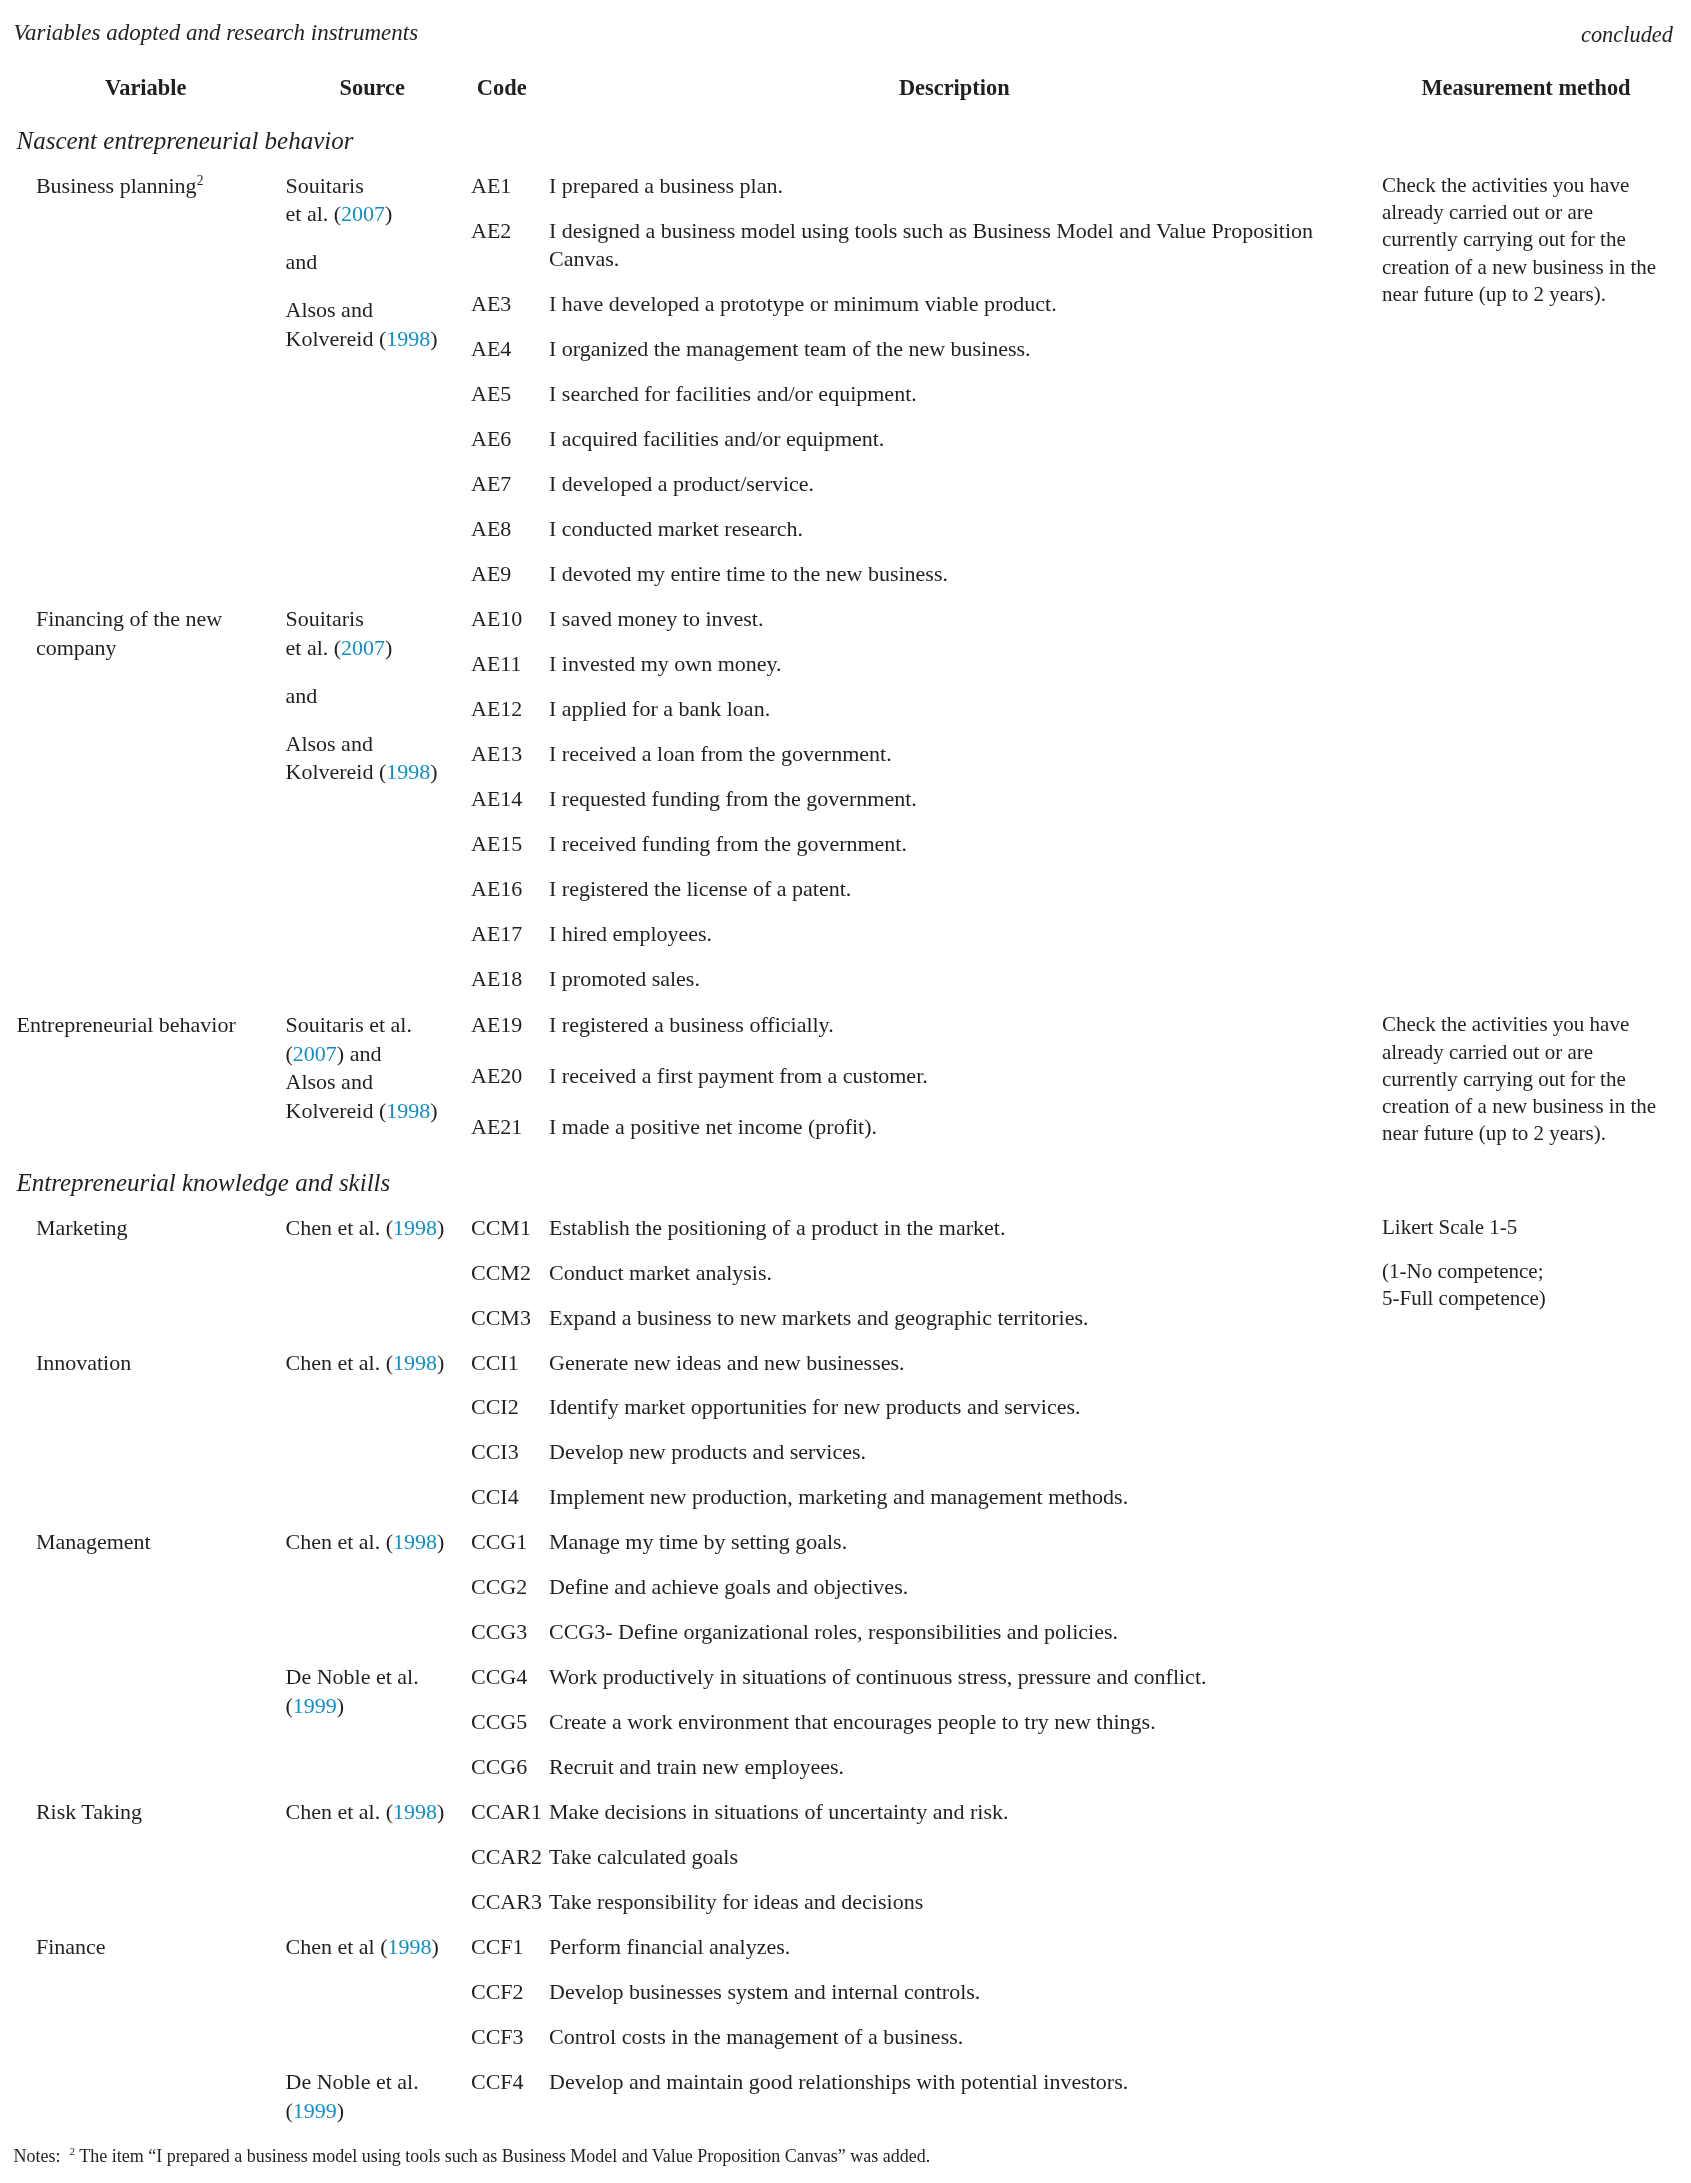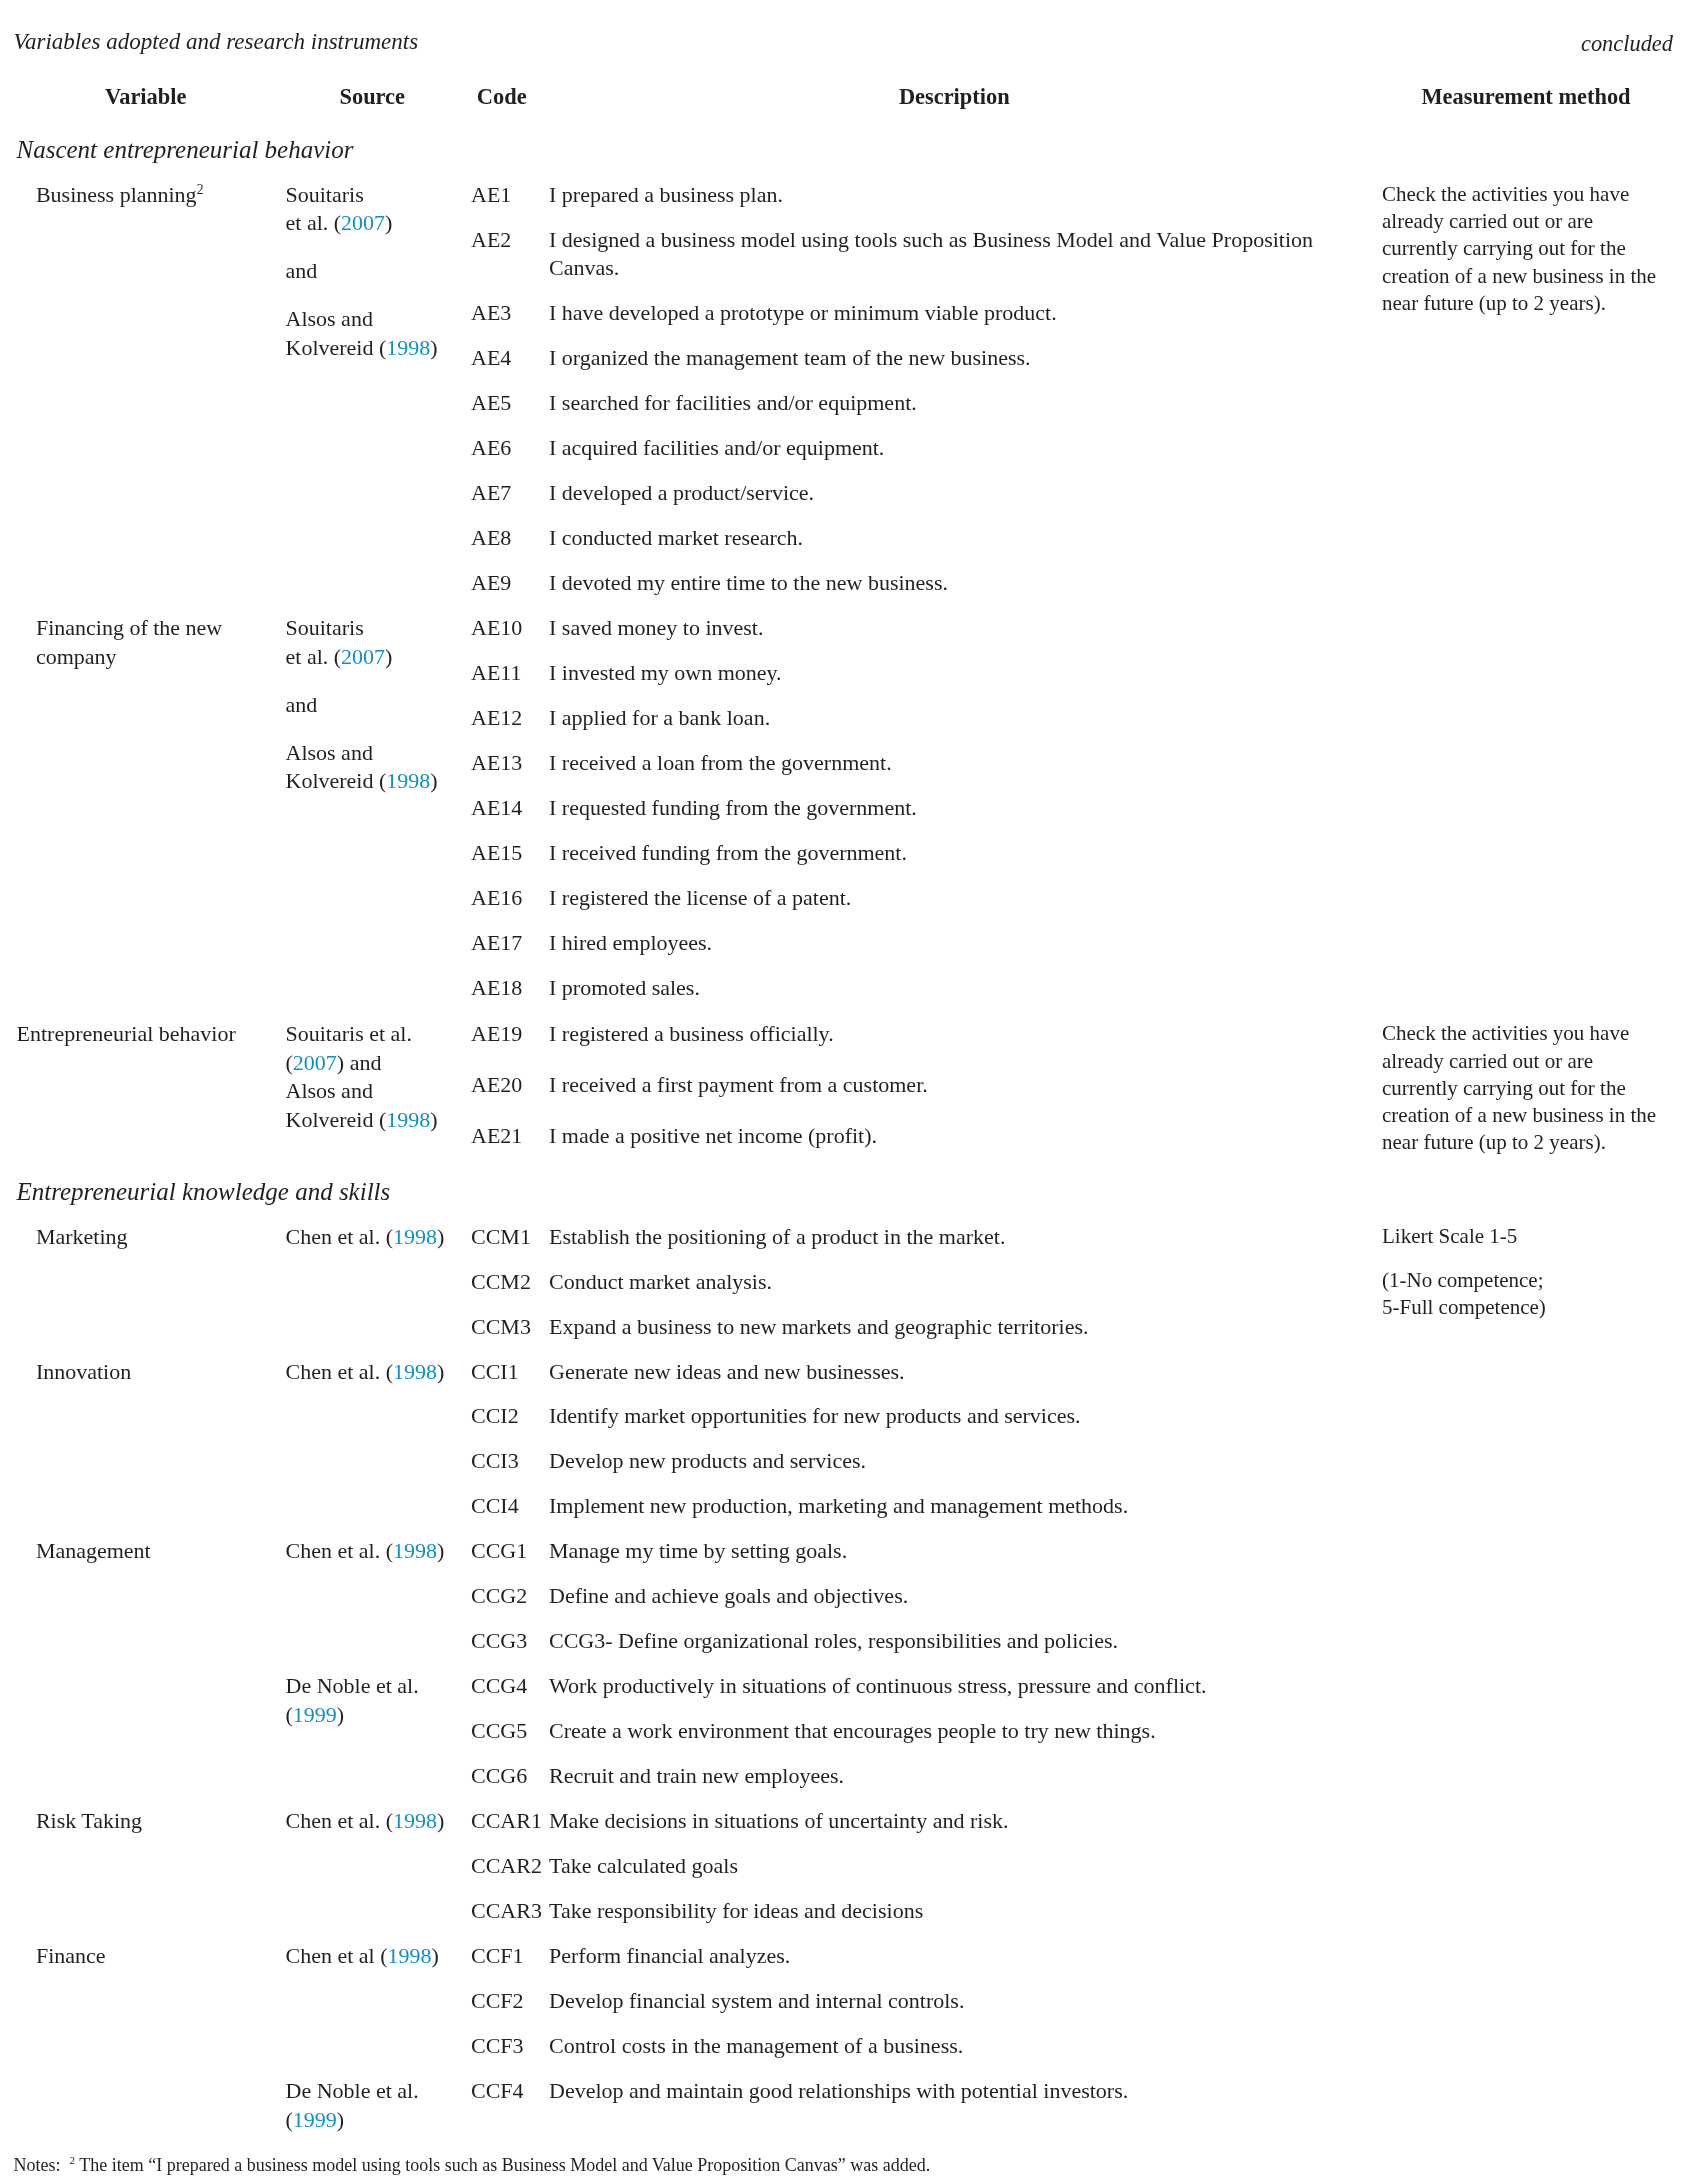--- a/index.html
+++ b/index.html
@@ -25,21 +25,20 @@
   .table-number {
     font-weight: bold;
     font-size: 25.4px;
     line-height: 1.25;
     letter-spacing: 0.1px;
   }
   .caption-row {
     display: flex;
     align-items: flex-end;
     justify-content: space-between;
-    margin-top: 9px;
   }
   .table-title {
     font-style: italic;
     font-size: 23px;
     line-height: 1.25;
   }
   .concluded {
     font-style: italic;
     font-size: 22.4px;
     padding-right: 4.5px;
@@ -393,21 +392,21 @@
         </tr>
 
     <tr>
       <td class="cell var" rowspan="4">Finance</td>
       <td class="cell src" rowspan="3"><span>Chen et al (</span><span class="yr">1998</span><span>)</span></td>
       <td class="cell code">CCF1</td>
       <td class="cell desc">Perform financial analyzes.</td>
     </tr>
     <tr>
           <td class="cell code">CCF2</td>
-          <td class="cell desc">Develop financial system and internal controls.</td>
+          <td class="cell desc">Develop businesses system and internal controls.</td>
         </tr>
     <tr>
           <td class="cell code">CCF3</td>
           <td class="cell desc">Control costs in the management of a business.</td>
         </tr>
     <tr>
       <td class="cell src">
         <span class="src-line">De Noble et al.</span>
         <span class="src-line"><span>(</span><span class="yr">1999</span><span>)</span></span>
       </td>

